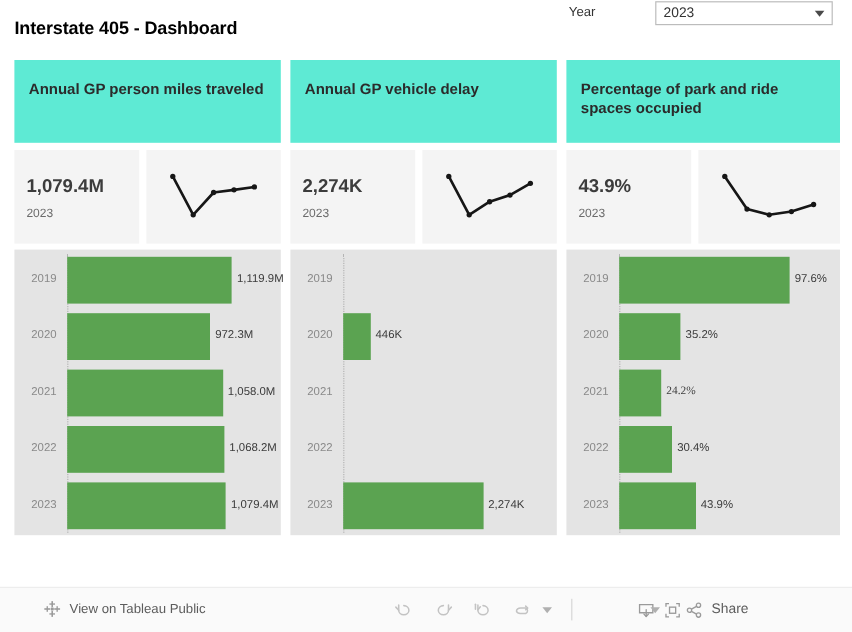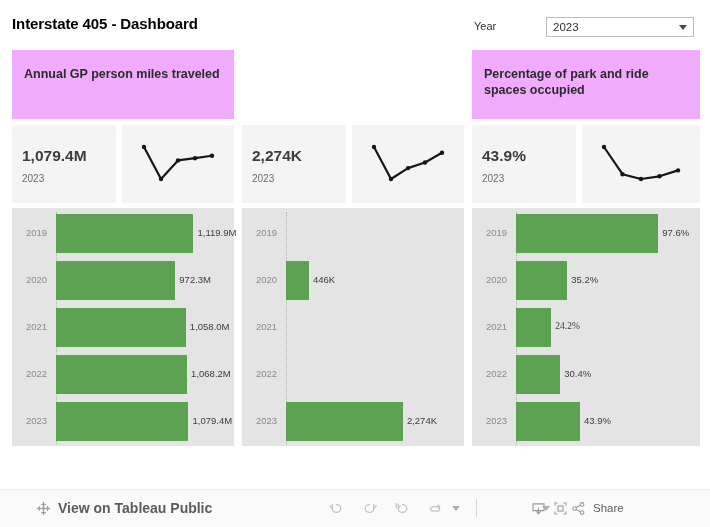--- a/index.html
+++ b/index.html
@@ -29,21 +29,21 @@
     top: 15px;
     font-size: 15px;
     font-weight: bold;
     color: #000000;
     letter-spacing: -0.1px;
     white-space: nowrap;
   }
   .year-filter {
     position: absolute;
     left: 474px;
-    top: 16px;
+    top: 0;
     width: 226px;
     height: 26px;
     text-align: center;
   }
   .year-filter-label {
     position: absolute;
     left: 0;
     top: 4px;
     font-size: 11px;
     color: #333333;
@@ -91,21 +91,21 @@
   }
   .col-0 { left: 12px; }
   .col-1 { left: 242px; }
   .col-2 { left: 472px; width: 228px; }
 
   .panel-head {
     position: absolute;
     left: 0; top: 4px;
     width: 222px;
     height: 69px;
-    background: #f0abfc;
+    background: #5eead4;
   }
   .col-2 .panel-head { width: 228px; }
   .panel-head-text {
     position: absolute;
     left: 12px;
     right: 10px;
     top: 16px;
     font-size: 12.5px;
     font-weight: bold;
     color: #2b2b2b;
@@ -229,24 +229,23 @@
   .tb-left {
     position: absolute;
     left: 36px;
     top: 10px;
     display: flex;
     align-items: center;
     gap: 7px;
   }
   .tb-logo { width: 15px; height: 15px; display: block; }
   .tb-left-label {
-    font-size: 14px;
+    font-size: 11px;
     color: #5c5c5c;
     white-space: nowrap;
-    font-weight: bold;
   }
   .tb-center {
     position: absolute;
     left: 326px;
     top: 8px;
     display: flex;
     align-items: center;
     gap: 13px;
   }
   .tb-right {
@@ -357,20 +356,23 @@
           <div class="bar-axis-label">2023</div>
           <div class="bar-track">
             <div class="bar-fill" style="width: 76.143%; background: rgb(91, 163, 81);"></div>
             <div class="bar-value" style="left: calc(76.143% + 4px);">1,079.4M</div>
           </div>
         </div>
       </div>
   </div>
 
   <div class="col col-1">
+    <div class="panel-head">
+      <div class="panel-head-text">Annual GP vehicle delay</div>
+    </div>
     <div class="kpi-row">
       <div class="kpi-tile">
         <div class="kpi-value">2,274K</div>
         <div class="kpi-year">2023</div>
       </div>
       <div class="spark-tile">
         <svg class="spark-svg" viewBox="0 0 112 78" preserveAspectRatio="none">
             <polyline points="22,22 39,54 56,43.11310592459605 73,37.554757630161575 90,27.745062836624776" fill="none" stroke="#161616" stroke-width="2.2" stroke-linejoin="round" stroke-linecap="round"></polyline>
             <circle cx="22" cy="22" r="2.2" fill="#161616"></circle>
             <circle cx="39" cy="54" r="2.2" fill="#161616"></circle>

